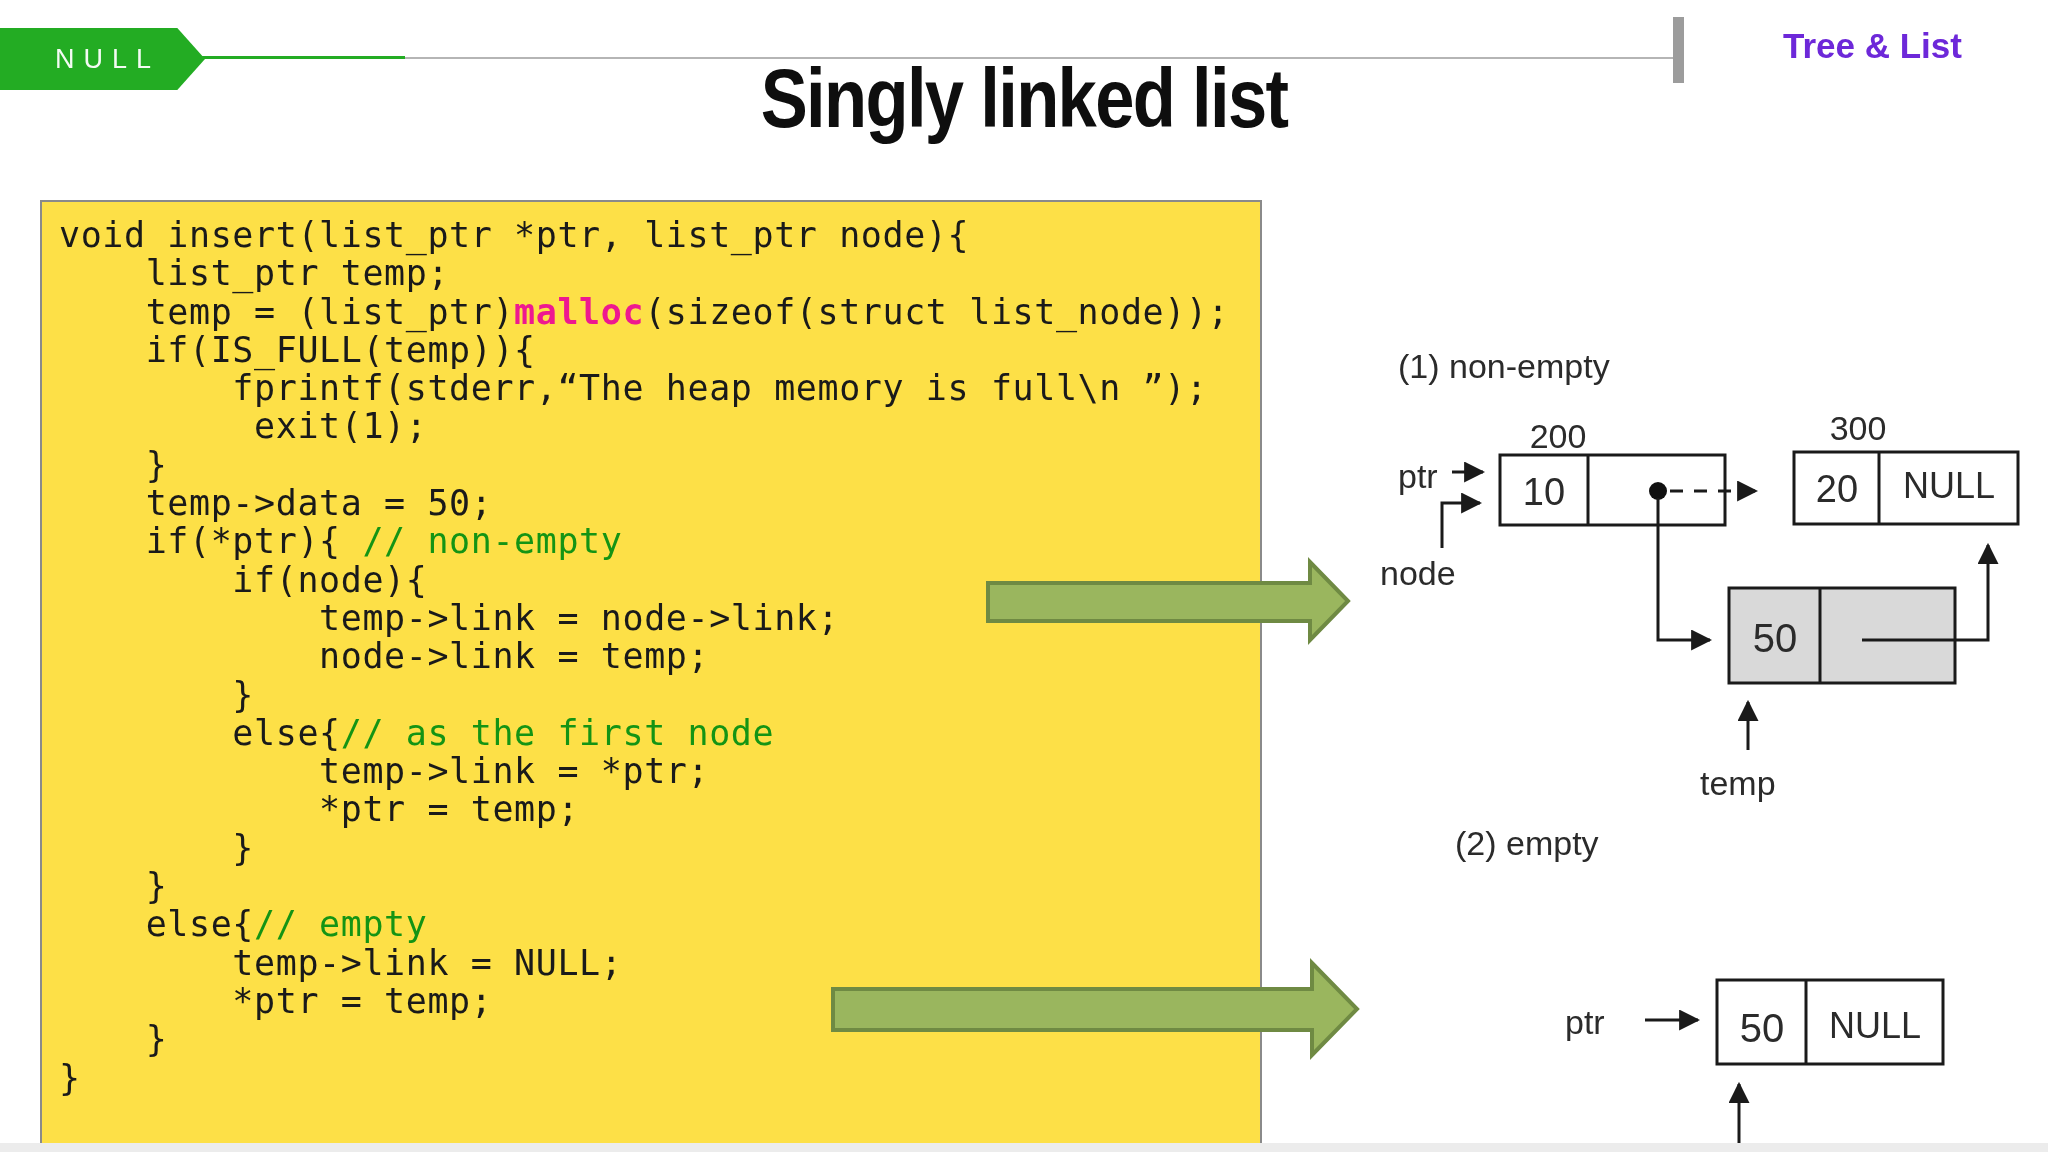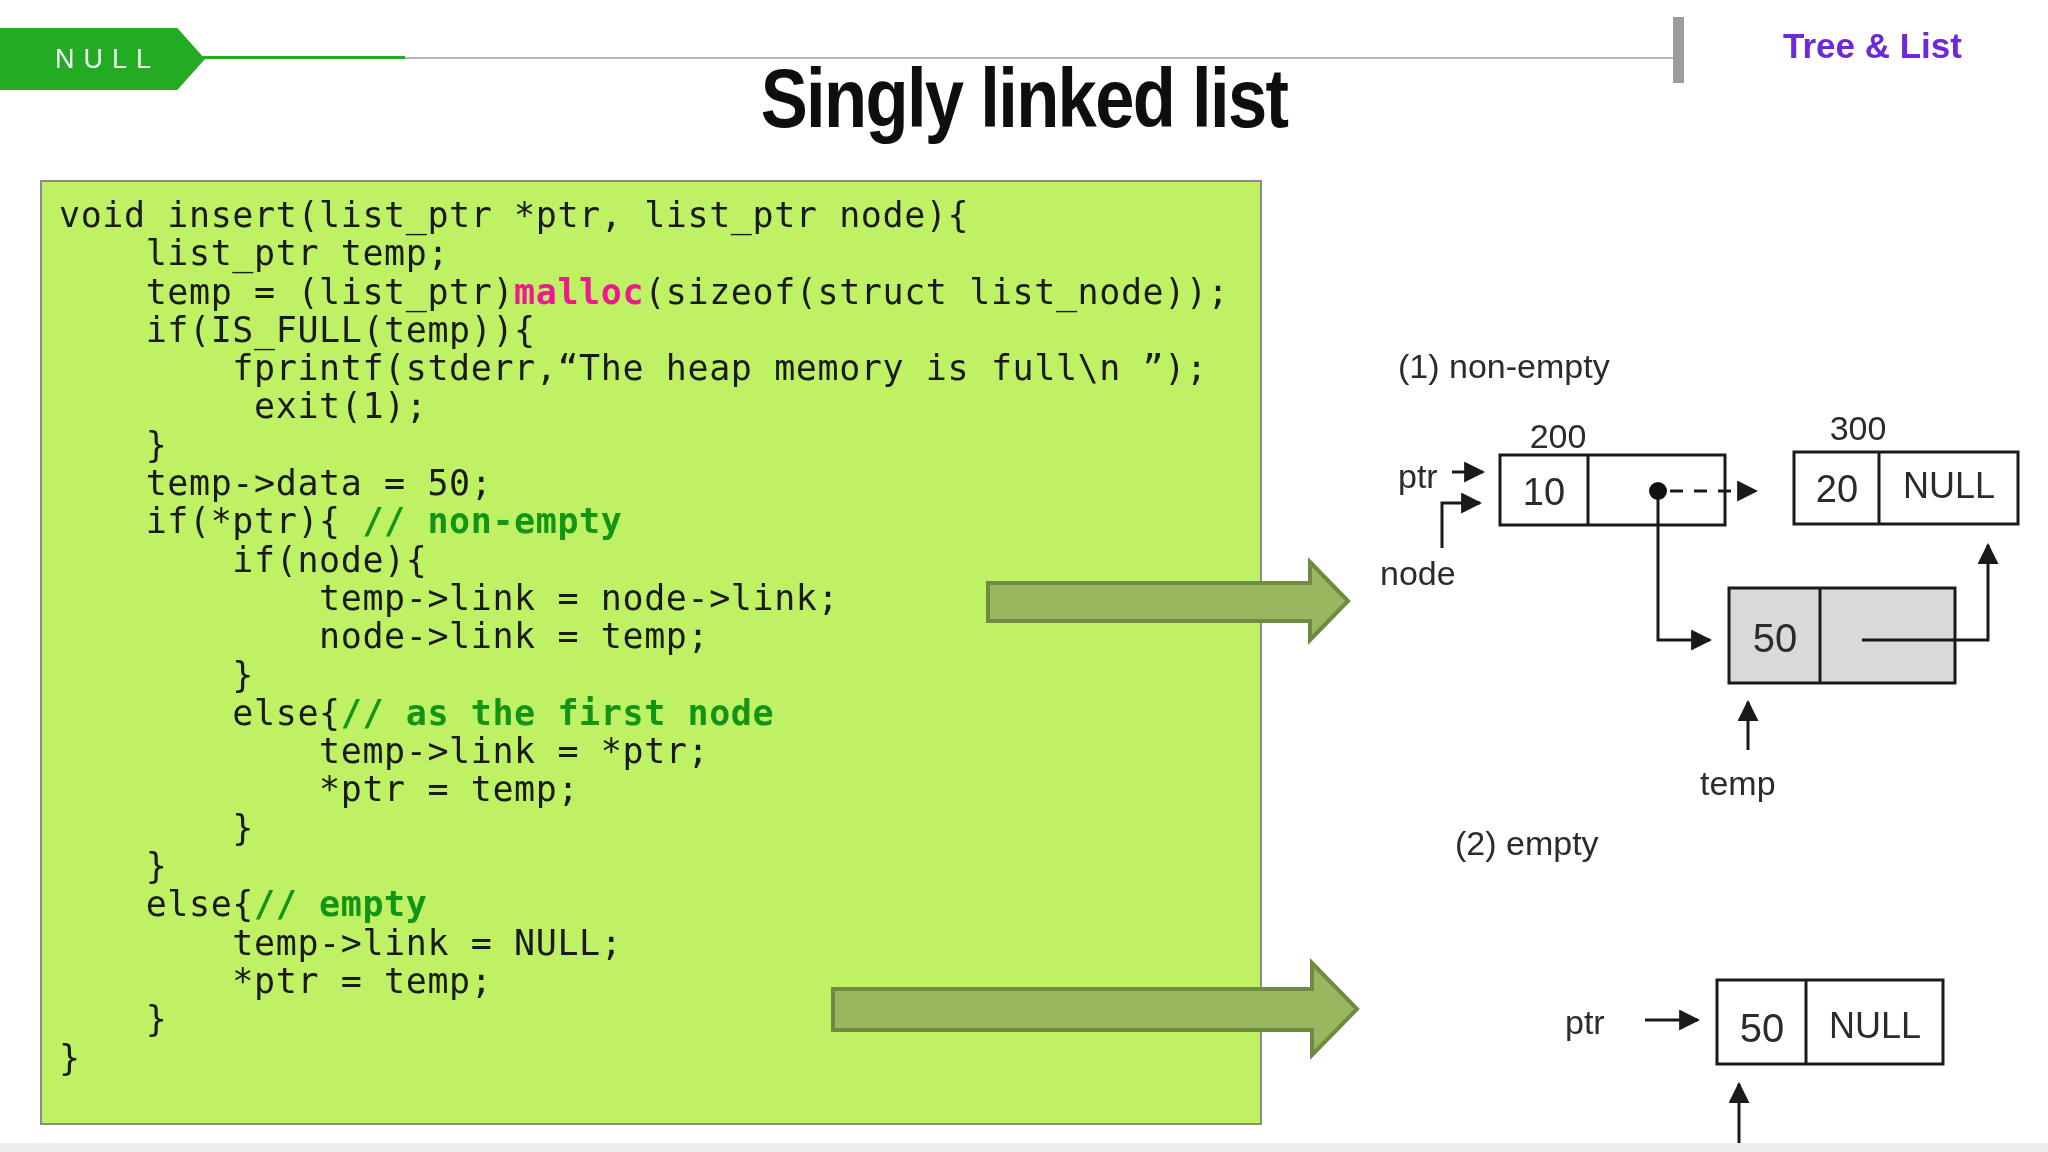--- a/index.html
+++ b/index.html
@@ -26,31 +26,31 @@
     font-size:35px;font-weight:bold;color:#6d28d9;
   }
   
   .title{
     position:absolute;left:0;right:0;top:50px;text-align:center;
     font-size:84px;font-weight:bold;color:#0e0e0e;letter-spacing:-2px;
     transform:scaleX(.84);transform-origin:50% 0;
   }
   
   .codebox{
-    position:absolute;left:40px;top:180px;width:1222px;height:945px;
-    border:2px solid #8a8a8a;background:#bef264;box-sizing:border-box;
+    position:absolute;left:40px;top:200px;width:1222px;height:945px;
+    border:2px solid #8a8a8a;background:#fde047;box-sizing:border-box;
   }
   .codebox pre{
     margin:14px 0 0 17px;
     font-family:"DejaVu Sans Mono","Liberation Mono",monospace;
     font-size:35px;line-height:38.3px;letter-spacing:.6px;color:#1a1a1a;
   }
   .code-line{white-space:pre;}
   .code-line .k{color:#ee1890;font-weight:bold;}
-  .code-line .c{color:#149414;font-weight:bold;}
+  .code-line .c{color:#149414;font-weight:normal;}
   
   .overlay{position:absolute;left:0;top:0;width:2048px;height:1152px;}
   .overlay text{font-family:"Liberation Sans",sans-serif;fill:#2b2b2b;}
   .lbl{font-size:34px;}
   .addr{font-size:34px;}
   .dataval{font-size:38px;fill:#33333d;}
   .datablue{font-size:40px;fill:#4053cd;}
   .nulltxt{font-size:36px;fill:#2b2b2b;}
   .wire{stroke:#1a1a1a;stroke-width:3;fill:none;}
   .nodebox{fill:#ffffff;stroke:#1a1a1a;stroke-width:3;}

